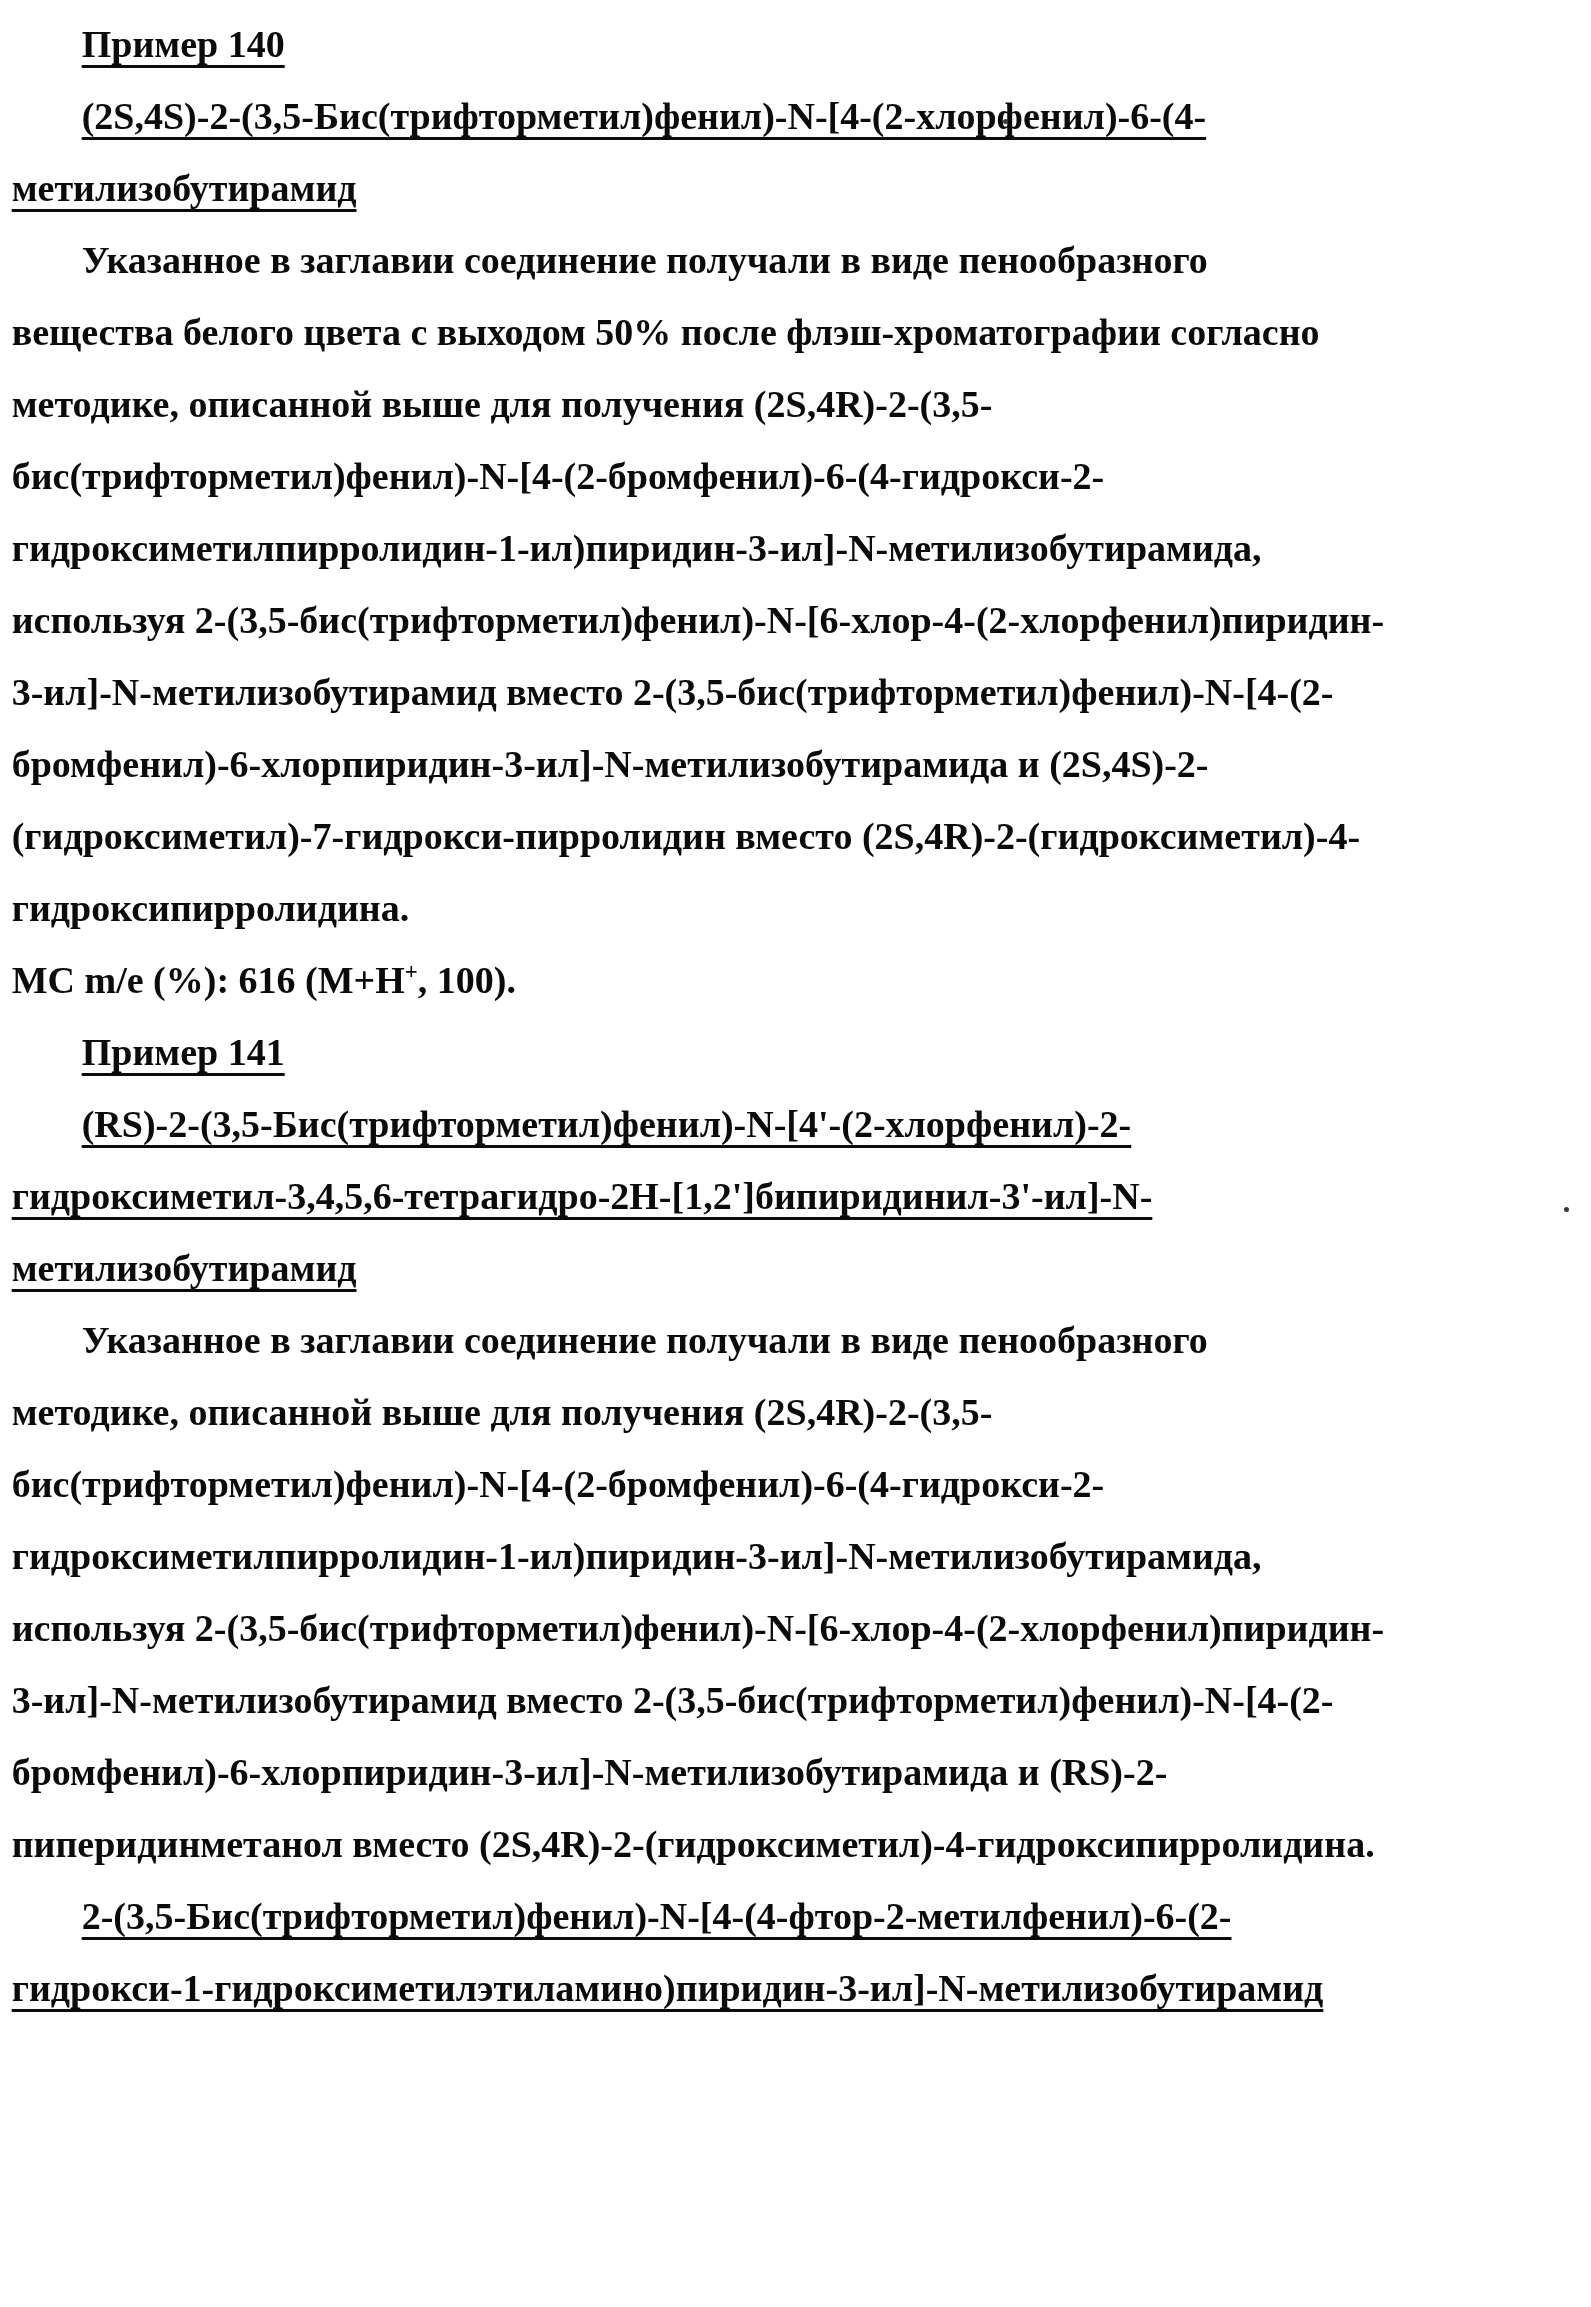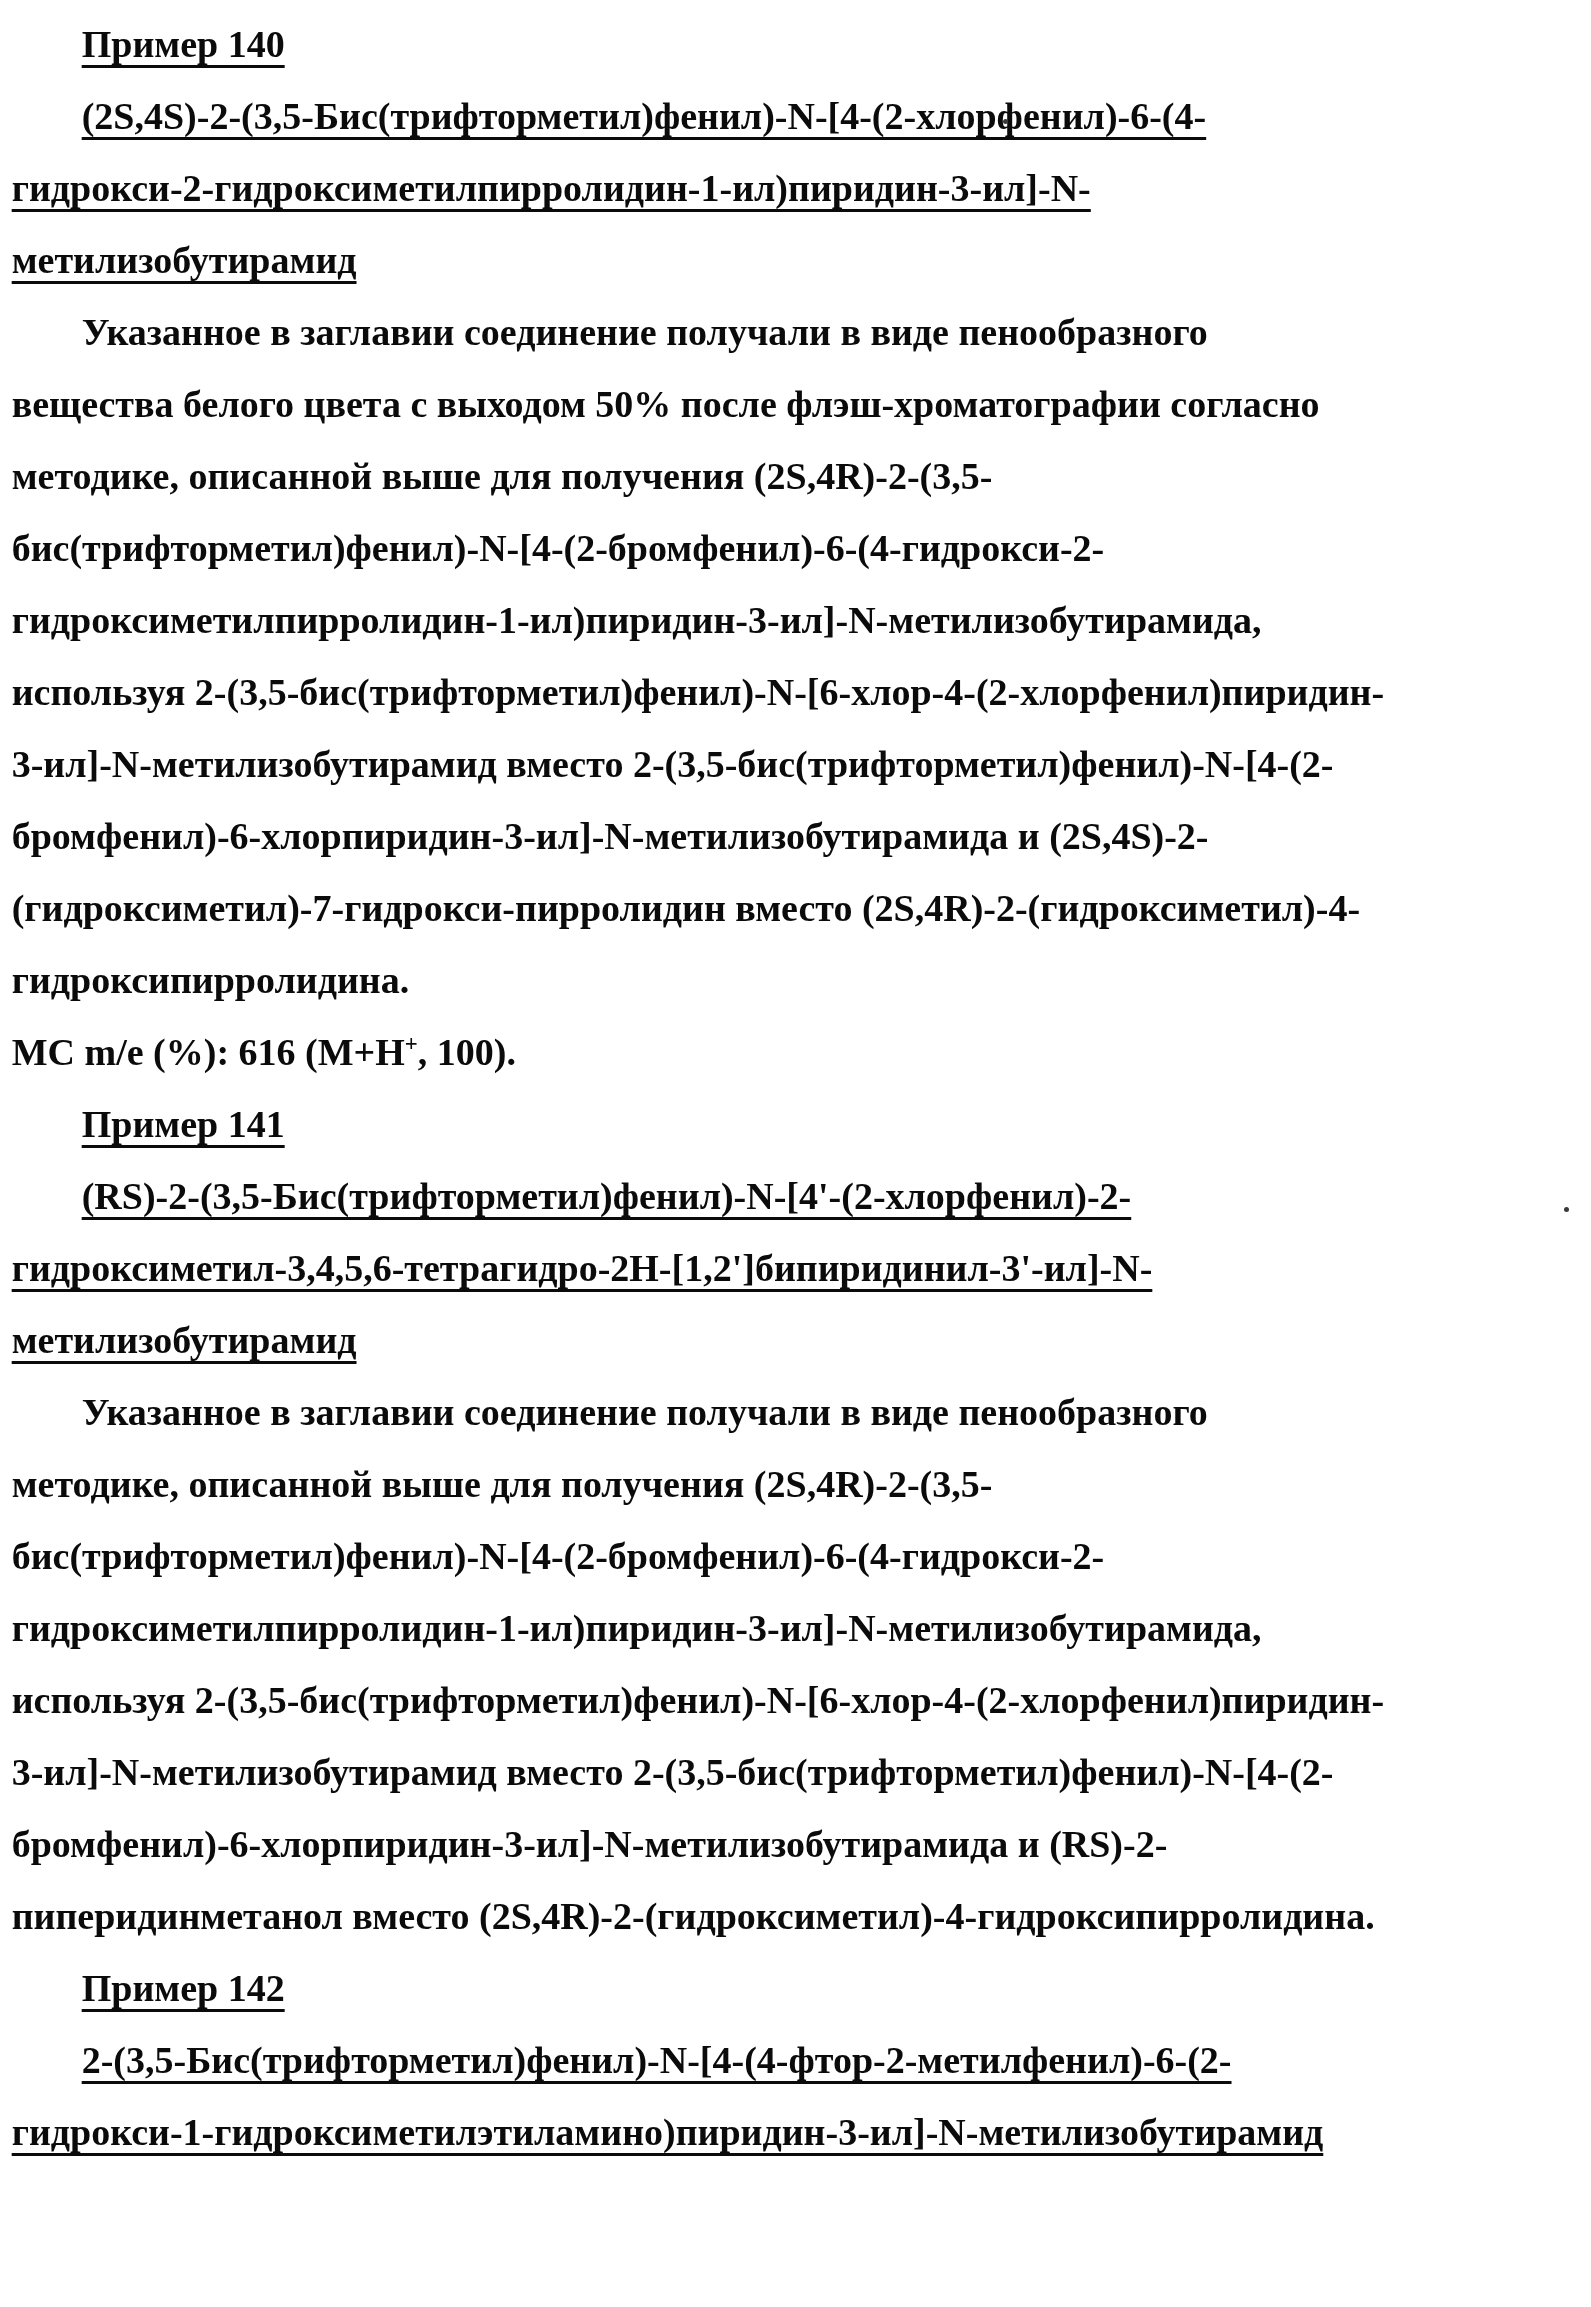--- a/index.html
+++ b/index.html
@@ -50,21 +50,20 @@
     background: #3a3a3a;
   }
 </style>
 </head>
 <body>
 
 <div class="page">
   <div>
       <div class="line indent underlined"><span class="inner"><span>Пример 140</span></span></div>
       <div class="line indent underlined"><span class="inner"><span>(2S,4S)-2-(3,5-Бис(трифторметил)фенил)-N-[4-(2-хлорфенил)-6-(4-</span></span></div>
-      <div class="line underlined"><span class="inner"><span>гидрокси-2-гидроксиметилпирролидин-1-ил)пиридин-3-ил]-N-</span></span></div>
       <div class="line underlined"><span class="inner"><span>метилизобутирамид</span></span></div>
       <div class="line indent"><span class="inner"><span>Указанное в заглавии соединение получали в виде пенообразного</span></span></div>
       <div class="line"><span class="inner"><span>вещества белого цвета с выходом 50% после флэш-хроматографии согласно</span></span></div>
       <div class="line"><span class="inner"><span>методике, описанной выше для получения (2S,4R)-2-(3,5-</span></span></div>
       <div class="line"><span class="inner"><span>бис(трифторметил)фенил)-N-[4-(2-бромфенил)-6-(4-гидрокси-2-</span></span></div>
       <div class="line"><span class="inner"><span>гидроксиметилпирролидин-1-ил)пиридин-3-ил]-N-метилизобутирамида,</span></span></div>
       <div class="line"><span class="inner"><span>используя 2-(3,5-бис(трифторметил)фенил)-N-[6-хлор-4-(2-хлорфенил)пиридин-</span></span></div>
       <div class="line"><span class="inner"><span>3-ил]-N-метилизобутирамид вместо 2-(3,5-бис(трифторметил)фенил)-N-[4-(2-</span></span></div>
       <div class="line"><span class="inner"><span>бромфенил)-6-хлорпиридин-3-ил]-N-метилизобутирамида и (2S,4S)-2-</span></span></div>
       <div class="line"><span class="inner"><span>(гидроксиметил)-7-гидрокси-пирролидин вместо (2S,4R)-2-(гидроксиметил)-4-</span></span></div>
@@ -75,20 +74,19 @@
       <div class="line underlined"><span class="inner"><span>гидроксиметил-3,4,5,6-тетрагидро-2H-[1,2']бипиридинил-3'-ил]-N-</span></span></div>
       <div class="line underlined"><span class="inner"><span>метилизобутирамид</span></span></div>
       <div class="line indent"><span class="inner"><span>Указанное в заглавии соединение получали в виде пенообразного</span></span></div>
       <div class="line"><span class="inner"><span>методике, описанной выше для получения (2S,4R)-2-(3,5-</span></span></div>
       <div class="line"><span class="inner"><span>бис(трифторметил)фенил)-N-[4-(2-бромфенил)-6-(4-гидрокси-2-</span></span></div>
       <div class="line"><span class="inner"><span>гидроксиметилпирролидин-1-ил)пиридин-3-ил]-N-метилизобутирамида,</span></span></div>
       <div class="line"><span class="inner"><span>используя 2-(3,5-бис(трифторметил)фенил)-N-[6-хлор-4-(2-хлорфенил)пиридин-</span></span></div>
       <div class="line"><span class="inner"><span>3-ил]-N-метилизобутирамид вместо 2-(3,5-бис(трифторметил)фенил)-N-[4-(2-</span></span></div>
       <div class="line"><span class="inner"><span>бромфенил)-6-хлорпиридин-3-ил]-N-метилизобутирамида и (RS)-2-</span></span></div>
       <div class="line"><span class="inner"><span>пиперидинметанол вместо (2S,4R)-2-(гидроксиметил)-4-гидроксипирролидина.</span></span></div>
-      <div class="line indent underlined"><span class="inner"><span>Пример 142</span></span></div>
       <div class="line indent underlined"><span class="inner"><span>2-(3,5-Бис(трифторметил)фенил)-N-[4-(4-фтор-2-метилфенил)-6-(2-</span></span></div>
       <div class="line underlined"><span class="inner"><span>гидрокси-1-гидроксиметилэтиламино)пиридин-3-ил]-N-метилизобутирамид</span></span></div>
     </div>
 <div class="artifact-dot" style="left: 1003px; top: 119px;"></div>
     <div class="artifact-dot" style="left: 1564px; top: 1207px;"></div>
   </div>
 
 
 </body></html>

